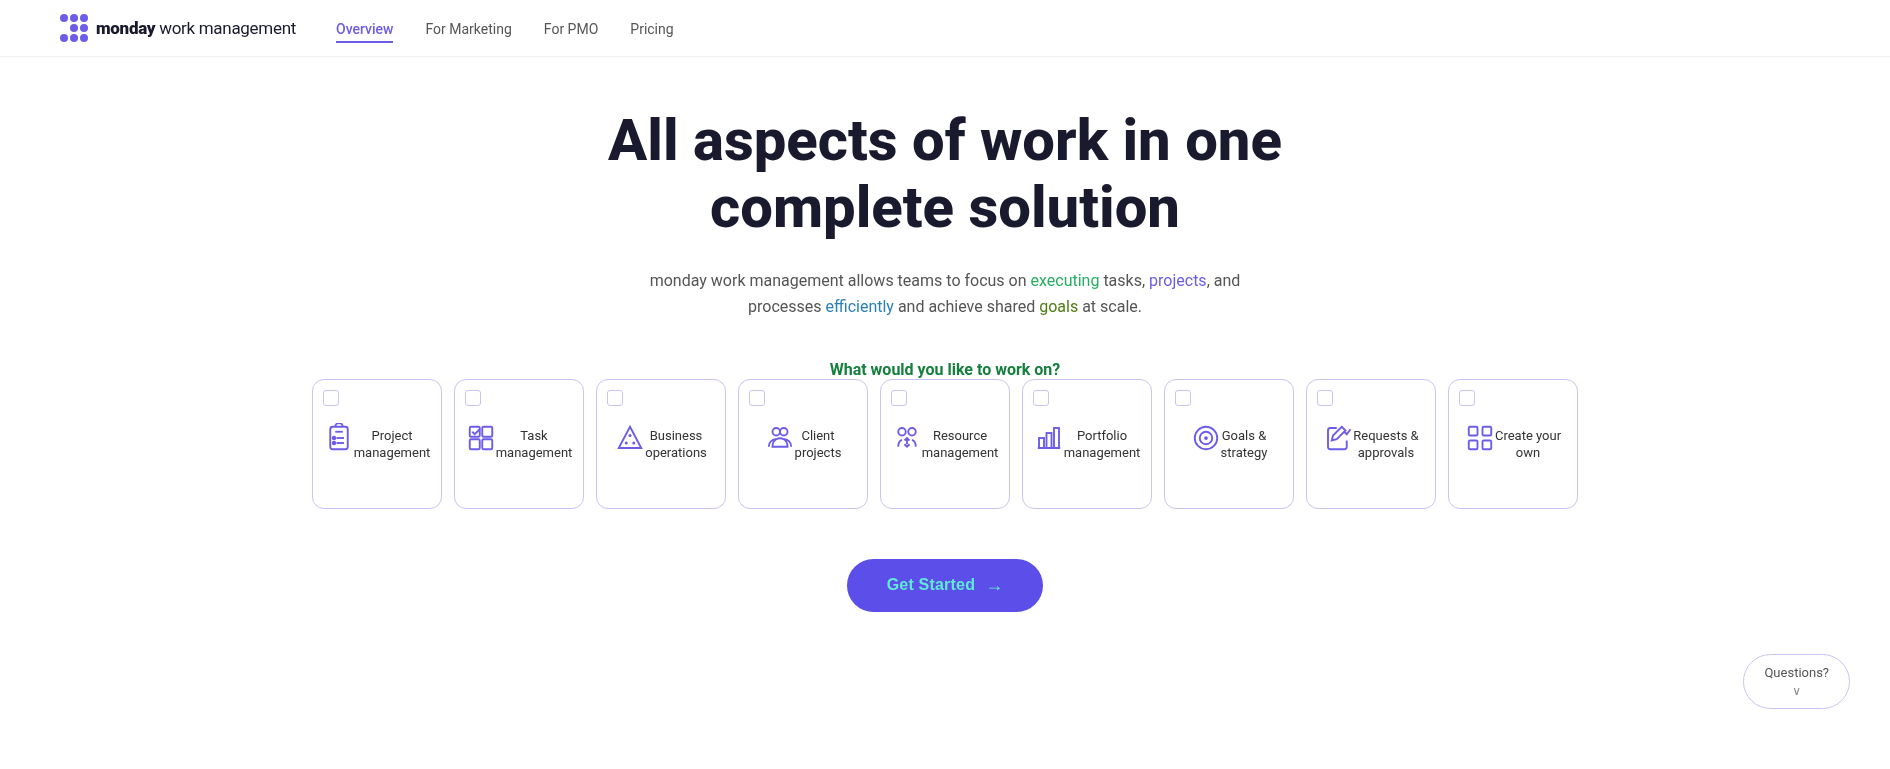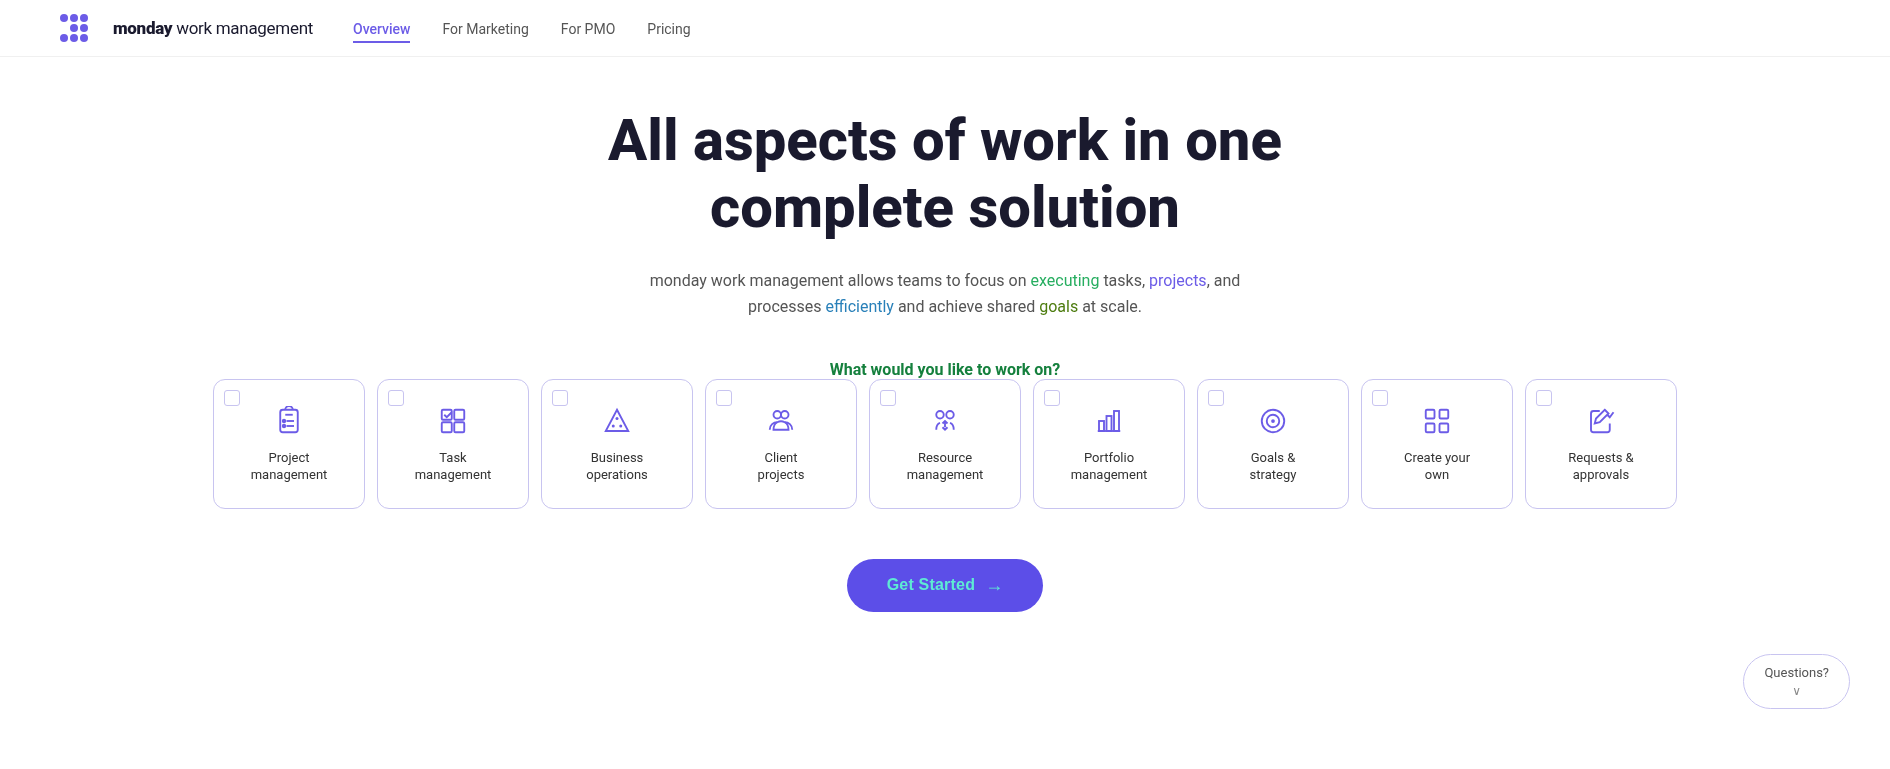--- a/index.html
+++ b/index.html
@@ -36,21 +36,20 @@
       height: 8px;
       border-radius: 50%;
       background: #6c5ce7;
     }
     .logo-dot:nth-child(4) { background: transparent; }
     .logo-wordmark {
       font-size: 17px;
       font-weight: 700;
       color: #1a1a2e;
       letter-spacing: -0.3px;
-      margin-left: 17px;
     }
     .logo-wordmark span {
       font-weight: 400;
     }
     .nav-links {
       display: flex;
       gap: 32px;
       list-style: none;
     }
     .nav-links li a {
@@ -105,26 +104,25 @@
     
     .cards-row {
       display: flex;
       gap: 12px;
       flex-wrap: nowrap;
       margin-bottom: 50px;
       justify-content: center;
     }
 
     .card {
-      width: 152px;
+      width: 130px;
       min-height: 130px;
       border: 1.5px solid #c8c4f0;
       border-radius: 12px;
       display: flex;
-      flex-direction: column;
       align-items: center;
       justify-content: center;
       padding: 16px 10px 14px;
       cursor: pointer;
       position: relative;
       background: #fff;
       transition: box-shadow 0.2s;
     }
     .card-checkbox {
       position: absolute;
@@ -332,39 +330,39 @@
           <circle cx="12" cy="12" r="1.5" fill="#6c5ce7" stroke="none"></circle>
         </svg>
       </div>
       <span class="card-label">Goals &amp;<br>strategy</span>
     </div>
 
     <div class="card">
       <div class="card-checkbox"></div>
       <div class="card-icon">
         <svg viewBox="0 0 24 24">
+          <path d="M11 4H6a2 2 0 0 0-2 2v13a2 2 0 0 0 2 2h11a2 2 0 0 0 2-2v-5"></path>
+          <path d="M15 3 l3 3 -7 7 -4 1 1-4z"></path>
+          <polyline points="17,7 19,9 22,5"></polyline>
+        </svg>
+      </div>
+      <span class="card-label">Requests &amp;<br>approvals</span>
+    </div>
+
+    <div class="card">
+      <div class="card-checkbox"></div>
+      <div class="card-icon">
+        <svg viewBox="0 0 24 24">
           <rect x="3" y="3" width="7" height="7" rx="1"></rect>
           <rect x="14" y="3" width="7" height="7" rx="1"></rect>
           <rect x="3" y="14" width="7" height="7" rx="1"></rect>
           <rect x="14" y="14" width="7" height="7" rx="1"></rect>
         </svg>
       </div>
       <span class="card-label">Create your<br>own</span>
-    </div>
-
-    <div class="card">
-      <div class="card-checkbox"></div>
-      <div class="card-icon">
-        <svg viewBox="0 0 24 24">
-          <path d="M11 4H6a2 2 0 0 0-2 2v13a2 2 0 0 0 2 2h11a2 2 0 0 0 2-2v-5"></path>
-          <path d="M15 3 l3 3 -7 7 -4 1 1-4z"></path>
-          <polyline points="17,7 19,9 22,5"></polyline>
-        </svg>
-      </div>
-      <span class="card-label">Requests &amp;<br>approvals</span>
     </div>
 
   </div>
 
   <button class="get-started-btn">
     <span>Get Started</span>
     <span class="arrow">→</span>
   </button>
 </main>
 

